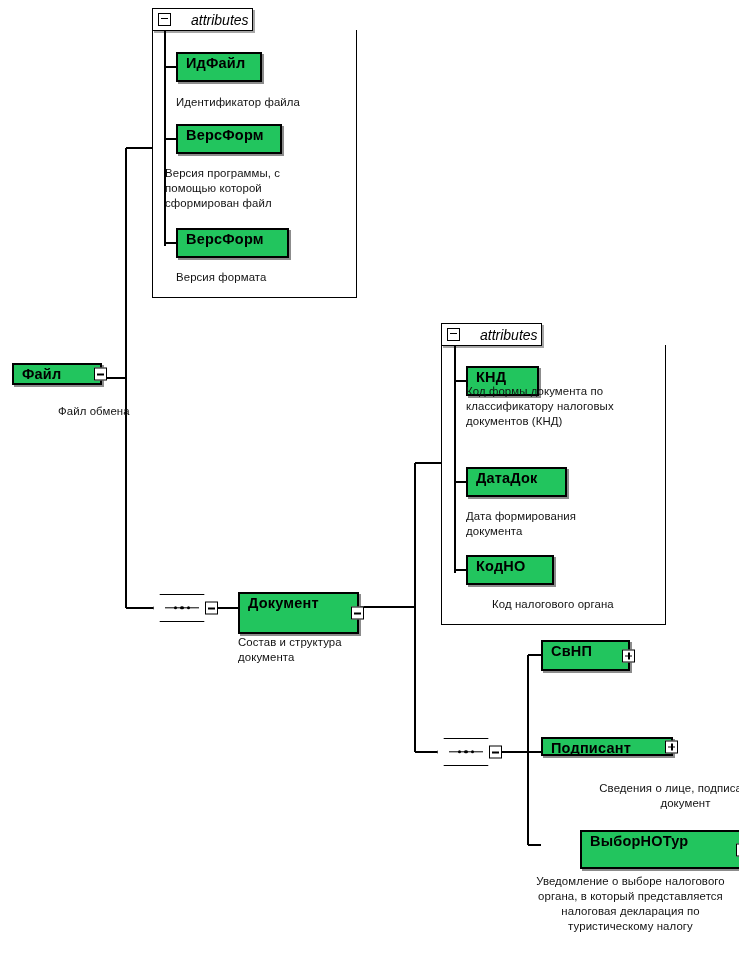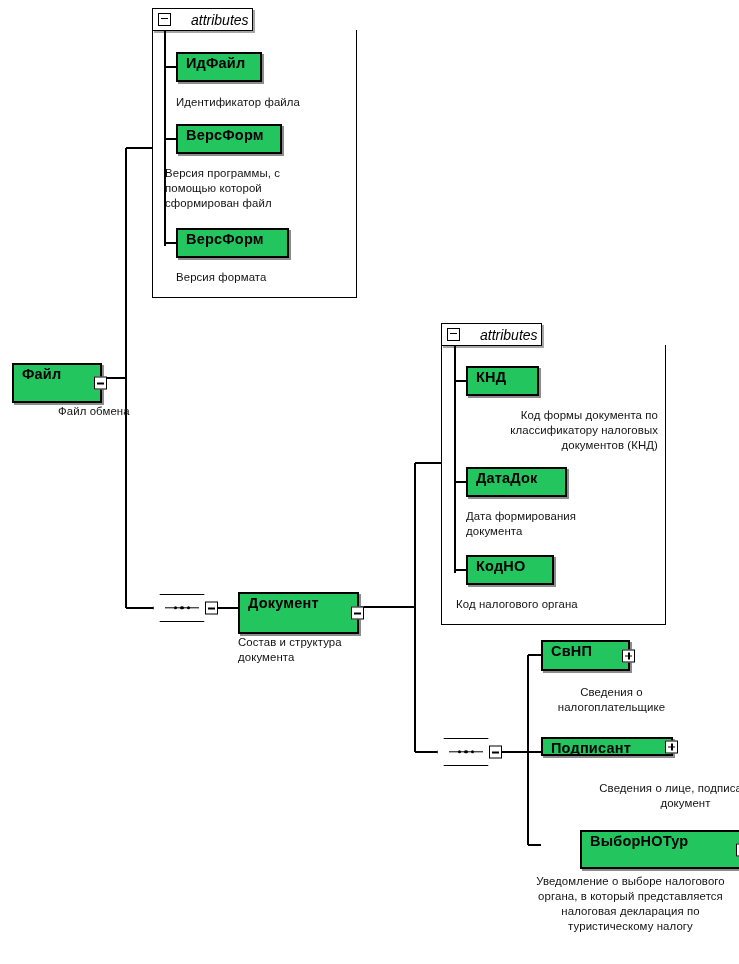--- a/index.html
+++ b/index.html
@@ -203,21 +203,21 @@
   <div class="node" style="left:176px; top:124px; width:106px; height:30px;">
     <span class="label">ВерсФорм</span>
   </div>
   <div class="desc" style="left:165px; top:166px; width:148px;">Версия программы, с помощью которой сформирован файл</div>
 
   <div class="node" style="left:176px; top:228px; width:113px; height:30px;">
     <span class="label">ВерсФорм</span>
   </div>
   <div class="desc" style="left:176px; top:270px; width:180px;">Версия формата</div>
 
-  <div class="node" style="left:12px; top:363px; width:90px; height:40px;">
+  <div class="node" style="left:12px; top:363px; width:90px; height:22px;">
     <span class="label">Файл</span>
     <span class="handle"></span>
   </div>
   <div class="desc" style="left:12px; top:404px; width:110px;margin-left:46px;">Файл обмена</div>
 
   <div class="seq" style="left:153px; top:594px;">
     <span class="seq-shape"></span>
     <span class="seq-line"></span>
     <span class="dots">
         <i></i>
@@ -235,48 +235,47 @@
 
   <div class="attrbox" style="left:441px; top:345px; width:225px; height:280px;"></div>
   <div class="attr-header" style="left:441px; top:323px; width:101px;">
     <span class="minus-box"></span>
     <span>attributes</span>
   </div>
 
   <div class="node" style="left:466px; top:366px; width:73px; height:30px;">
     <span class="label">КНД</span>
   </div>
-  <div class="desc" style="left:466px; top:408px; width:192px;text-align:right;">Код формы документа по классификатору налоговых документов (КНД)</div>
+  <div class="desc" style="left:466px; top:384px; width:192px;">Код формы документа по классификатору налоговых документов (КНД)</div>
 
   <div class="node" style="left:466px; top:467px; width:101px; height:30px;">
     <span class="label">ДатаДок</span>
   </div>
   <div class="desc" style="left:466px; top:509px; width:150px;">Дата формирования документа</div>
 
   <div class="node" style="left:466px; top:555px; width:88px; height:30px;">
     <span class="label">КодНО</span>
   </div>
-  <div class="desc" style="left:456px; top:597px; width:168px;">Код налогового органа</div>
+  <div class="desc" style="left:492px; top:597px; width:168px;">Код налогового органа</div>
 
   <div class="seq" style="left:437px; top:738px;">
     <span class="seq-shape"></span>
     <span class="seq-line"></span>
     <span class="dots">
         <i></i>
         <i></i>
         <i></i>
       </span>
     <span class="handle"></span>
   </div>
 
   <div class="node" style="left:541px; top:640px; width:89px; height:31px;">
     <span class="label">СвНП</span>
     <span class="handle plus"></span>
   </div>
-  <div class="desc center" style="left:539px; top:685px; width:145px;">Сведения о налогоплательщике</div>
 
   <div class="node" style="left:541px; top:737px; width:132px; height:19px;">
     <span class="label">Подписант</span>
     <span class="handle plus"></span>
   </div>
   <div class="desc center" style="left:552px; top:781px; width:195px;padding-left:36px;">Сведения о лице, подписавшем документ</div>
 
   <div class="node" style="left:541px; top:830px; width:164px; height:39px;margin-left:39px;">
     <span class="label">ВыборНОТур</span>
     <span class="handle plus"></span>

